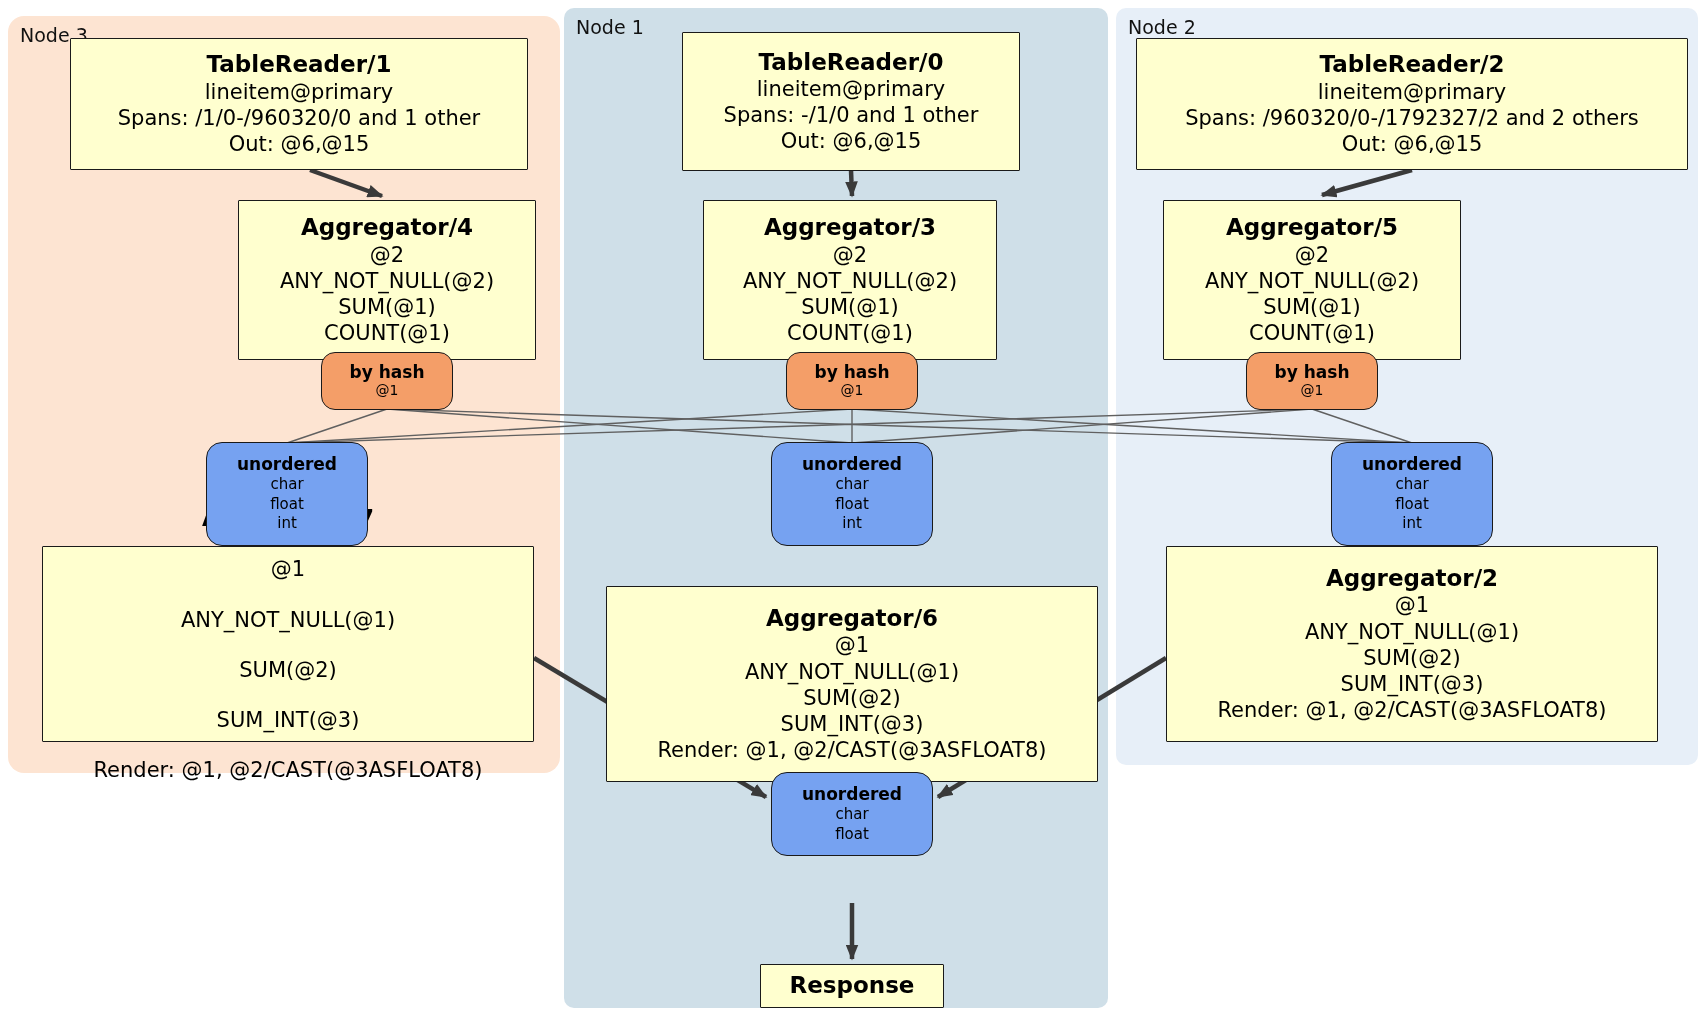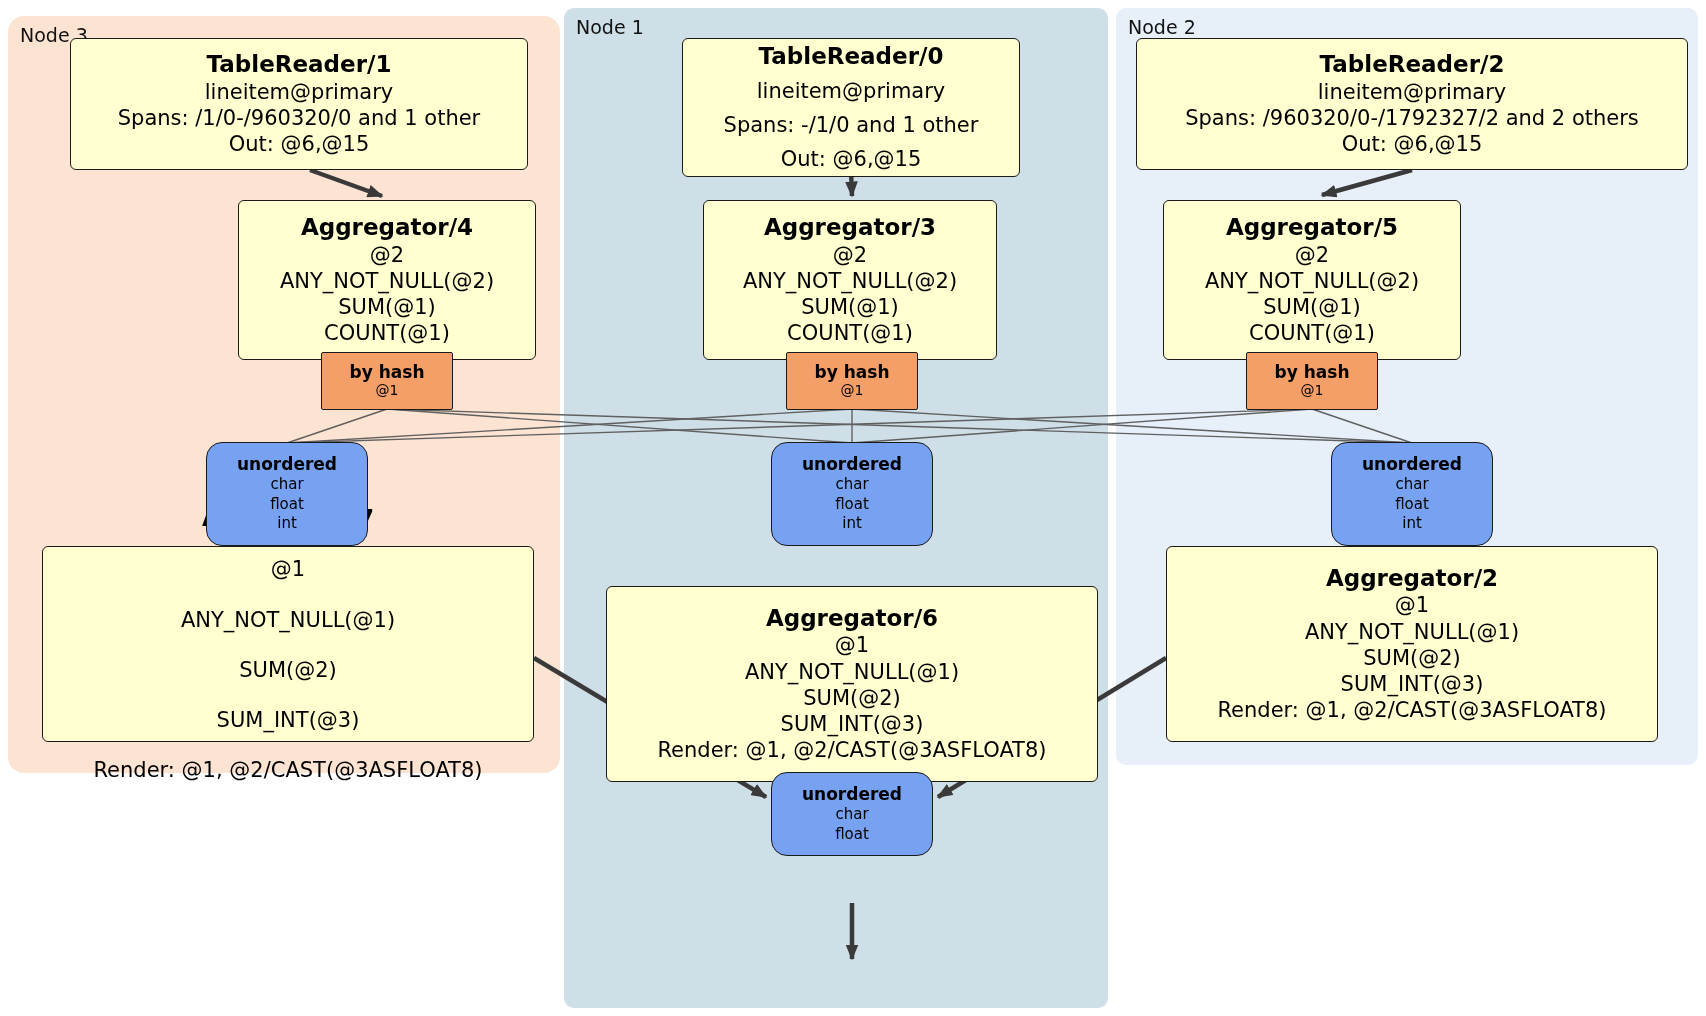--- a/index.html
+++ b/index.html
@@ -10,25 +10,25 @@
   html,body { margin:0; padding:0; background:#fff; }
   body { font-family:"DejaVu Sans","Liberation Sans",sans-serif; }
   .canvas { position:relative; width:1706px; height:1016px; background:#fff; overflow:hidden; }
   .region { position:absolute; border-radius:10px; z-index:0; }
   .region-label { position:absolute; top:8px; left:12px; font-size:19px; color:#111; }
   .edges { position:absolute; left:0; top:0; z-index:1; pointer-events:none; }
   .box {
     position:absolute; z-index:2;
     display:flex; flex-direction:column; justify-content:center; align-items:center;
     text-align:center; border:1.5px solid #1a1a1a; background:var(--c-yellow,#ffffcf);
-    border-radius:6px; padding:4px 8px; color:#000;
+    border-radius:1px; padding:4px 8px; color:#000;
   }
   .box-title { font-weight:bold; font-size:23px; line-height:1.18; }
   .box-line  { font-size:21px; line-height:1.24; }
-  .router { background:var(--c-orange,#f49e68); border-radius:2px; z-index:3; }
+  .router { background:var(--c-orange,#f49e68); border-radius:14px; z-index:3; }
   .r-title { font-weight:bold; font-size:17px; line-height:1.1; }
   .r-sub   { font-size:14px; line-height:1.2; }
   .sync { background:var(--c-blue,#76a2f1); border-radius:16px; z-index:3; }
   .s-title { font-weight:bold; font-size:17px; line-height:1.25; }
   .s-line  { font-size:15px; line-height:1.3; }
 </style>
 </head>
 <body>
 
 <div class="canvas">
@@ -98,21 +98,21 @@
     <div class="box-line">SUM_INT(@3)</div>
     <div class="box-line">Render: @1, @2/CAST(@3ASFLOAT8)</div>
   </div>
   <div class="box sync" style="left:206px;top:442px;width:162px;height:104px;">
     <div class="s-title">unordered</div>
     <div class="s-line">char</div>
     <div class="s-line">float</div>
     <div class="s-line">int</div>
   </div>
 
-  <div class="box" style="left:682px;top:38px;width:338px;height:139px;justify-content:space-between;">
+  <div class="box" style="left:682px;top:32px;width:338px;height:139px;">
     <div class="box-title">TableReader/0</div>
     <div class="box-line">lineitem@primary</div>
     <div class="box-line">Spans: -/1/0 and 1 other</div>
     <div class="box-line">Out: @6,@15</div>
   </div>
   <div class="box" style="left:703px;top:200px;width:294px;height:160px;">
     <div class="box-title">Aggregator/3</div>
     <div class="box-line">@2</div>
     <div class="box-line">ANY_NOT_NULL(@2)</div>
     <div class="box-line">SUM(@1)</div>
@@ -167,14 +167,17 @@
     <div class="s-line">char</div>
     <div class="s-line">float</div>
     <div class="s-line">int</div>
   </div>
 
   <div class="box sync" style="left:771px;top:772px;width:162px;height:84px;">
     <div class="s-title">unordered</div>
     <div class="s-line">char</div>
     <div class="s-line">float</div>
   </div>
+  <div class="box" style="left:760px;top:964px;width:184px;height:44px;">
+    <div class="box-title">Response</div>
+  </div>
 
 </div>
 
 </body></html>

